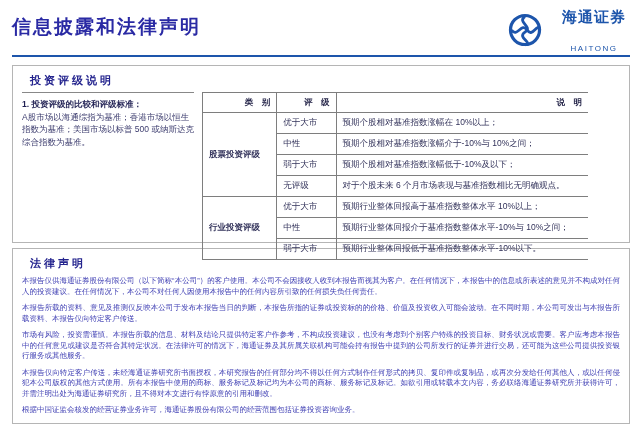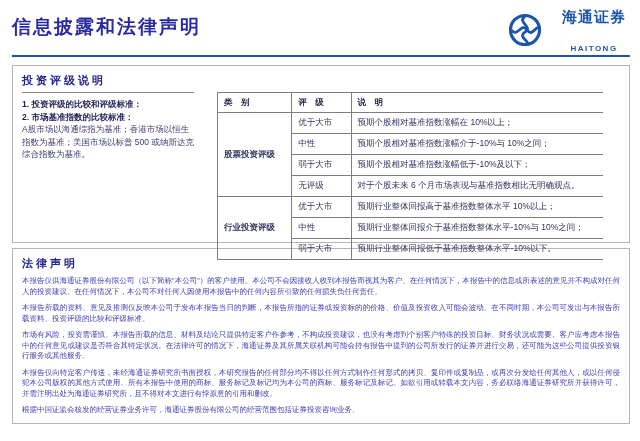--- a/index.html
+++ b/index.html
@@ -6,37 +6,37 @@
   body{width:640px;height:441px;font-family:"Liberation Sans",sans-serif;overflow:hidden;}
   .page{box-sizing:border-box;width:640px;height:441px;padding:10px 10px 4px 12px;position:relative;border-radius:21px;}
 
   
   .hdr{display:flex;justify-content:space-between;align-items:flex-start;height:42px;}
   .page-title{font-family:"Liberation Serif",serif;font-size:19px;font-weight:bold;
     color:#2a2aa4;letter-spacing:2px;padding-top:4px;}
   .logo{display:flex;align-items:center;gap:20px;padding-right:4px;}
   .logo-txt{display:flex;flex-direction:column;align-items:center;line-height:1;}
   .logo-cn{font-family:"Liberation Serif",serif;font-size:15px;font-weight:bold;color:#1d55ab;letter-spacing:1px;}
-  .logo-en{font-size:8px;font-weight:bold;color:#1d55ab;letter-spacing:1.5px;margin-top:20px;}
+  .logo-en{font-size:8px;font-weight:normal;color:#1d55ab;letter-spacing:1.5px;margin-top:20px;}
   .blue-rule{height:2px;background:#1d55ab;margin-top:3px;}
 
   
   .box{box-sizing:border-box;border:1px solid #b5b5b5;margin-top:8px;padding:5px 9px 4px 9px;}
-  .box-heading{font-size:11px;font-weight:bold;color:#24248e;letter-spacing:3px;margin:2px 0 4px 0;}
+  .box-heading{font-size:11px;font-weight:bold;color:#24248e;letter-spacing:3px;margin:2px 0 4px 8px;}
 
   
-  .rating-flex{display:flex;align-items:flex-start;margin-top:3px;gap:15px;}
+  .rating-flex{display:flex;align-items:flex-start;margin-top:3px;}
   .notes{width:172px;flex:none;border-top:1px solid #888;padding-top:5px;margin-top:0;
     font-size:8.5px;line-height:12.5px;color:#3c3c6e;}
   .notes .nt{font-weight:bold;color:#1f1f52;}
   .notes .nb{margin-bottom:1px;}
   .rating-table{border-collapse:collapse;margin-left:8px;width:386px;flex:none;}
   .rating-table th,.rating-table td{border:1px solid #7e7e7e;font-size:8.5px;color:#32325a;
     padding:2px 6px;vertical-align:middle;}
-  .rating-table th{font-weight:bold;color:#26264a;text-align:left;height:15px;}
+  .rating-table th{font-weight:bold;color:#26264a;text-align:right;height:15px;}
   .rating-table td:last-child,.rating-table th:last-child{border-right:none;}
   .rating-table td.cat{text-align:left;font-weight:bold;width:64px;}
   .rating-table td.rat{width:48px;height:16px;}
   .rating-table td.des{width:252px;}
 
   
   .legal p{font-size:7.5px;line-height:10.5px;color:#4040b4;text-align:justify;
     margin:5px 0 6px 0;}
   .page-num{text-align:center;font-size:12px;color:#111;margin-top:3px;}
 </style>
@@ -61,21 +61,20 @@
       </span>
     </div>
   </div>
   <div class="blue-rule"></div>
 
   <div class="box" style="height:178px;">
     <div class="box-heading">投资评级说明</div>
     <div class="rating-flex">
       <div class="notes">
         <div class="nt">1.  投资评级的比较和评级标准：</div>
-        <div class="nt">2.  市场基准指数的比较标准：</div>
         <div class="nb">A股市场以海通综指为基准；香港市场以恒生指数为基准；美国市场以标普 500 或纳斯达克综合指数为基准。</div>
       </div>
       <table class="rating-table">
         <tbody>
             <tr>
           <th>类　别</th>
           <th>评　级</th>
           <th>说　明</th>
         </tr>
         <tr>
@@ -109,20 +108,20 @@
           <td class="des">预期行业整体回报低于基准指数整体水平-10%以下。</td>
         </tr>
       </tbody>
         </table>
     </div>
   </div>
 
   <div class="box legal" style="height:176px;margin-top:5px;">
     <div class="box-heading">法律声明</div>
     <p>本报告仅供海通证券股份有限公司（以下简称“本公司”）的客户使用。本公司不会因接收人收到本报告而视其为客户。在任何情况下，本报告中的信息或所表述的意见并不构成对任何人的投资建议。在任何情况下，本公司不对任何人因使用本报告中的任何内容所引致的任何损失负任何责任。</p>
-    <p>本报告所载的资料、意见及推测仅反映本公司于发布本报告当日的判断，本报告所指的证券或投资标的的价格、价值及投资收入可能会波动。在不同时期，本公司可发出与本报告所载资料、投资评级的比较和评级标准。</p>
+    <p>本报告所载的资料、意见及推测仅反映本公司于发布本报告当日的判断，本报告所指的证券或投资标的的价格、价值及投资收入可能会波动。在不同时期，本公司可发出与本报告所载资料、本报告仅向特定客户传送。</p>
     <p>市场有风险，投资需谨慎。本报告所载的信息、材料及结论只提供特定客户作参考，不构成投资建议，也没有考虑到个别客户特殊的投资目标、财务状况或需要。客户应考虑本报告中的任何意见或建议是否符合其特定状况。在法律许可的情况下，海通证券及其所属关联机构可能会持有报告中提到的公司所发行的证券并进行交易，还可能为这些公司提供投资银行服务或其他服务。</p>
     <p>本报告仅向特定客户传送，未经海通证券研究所书面授权，本研究报告的任何部分均不得以任何方式制作任何形式的拷贝、复印件或复制品，或再次分发给任何其他人，或以任何侵犯本公司版权的其他方式使用。所有本报告中使用的商标、服务标记及标记均为本公司的商标、服务标记及标记。如欲引用或转载本文内容，务必联络海通证券研究所并获得许可，并需注明出处为海通证券研究所，且不得对本文进行有悖原意的引用和删改。</p>
     <p>根据中国证监会核发的经营证券业务许可，海通证券股份有限公司的经营范围包括证券投资咨询业务。</p>
   </div>
 
 
 </div>
 
 </body></html>

